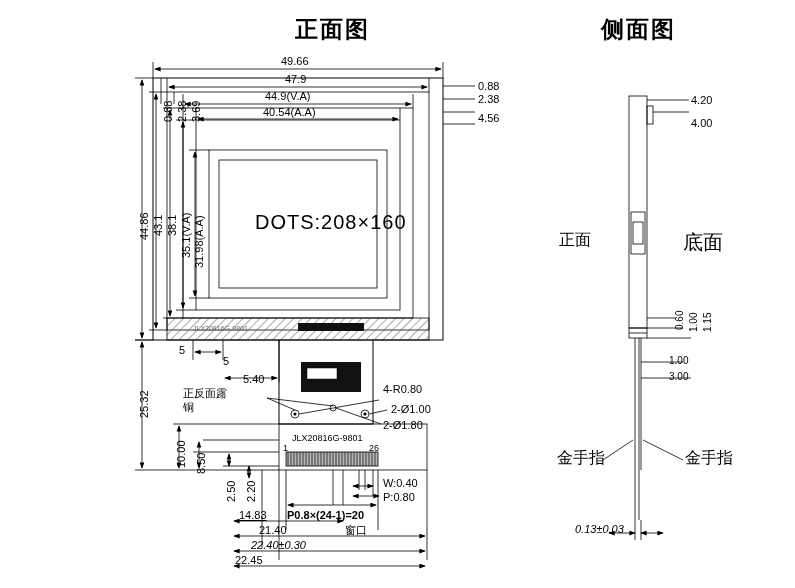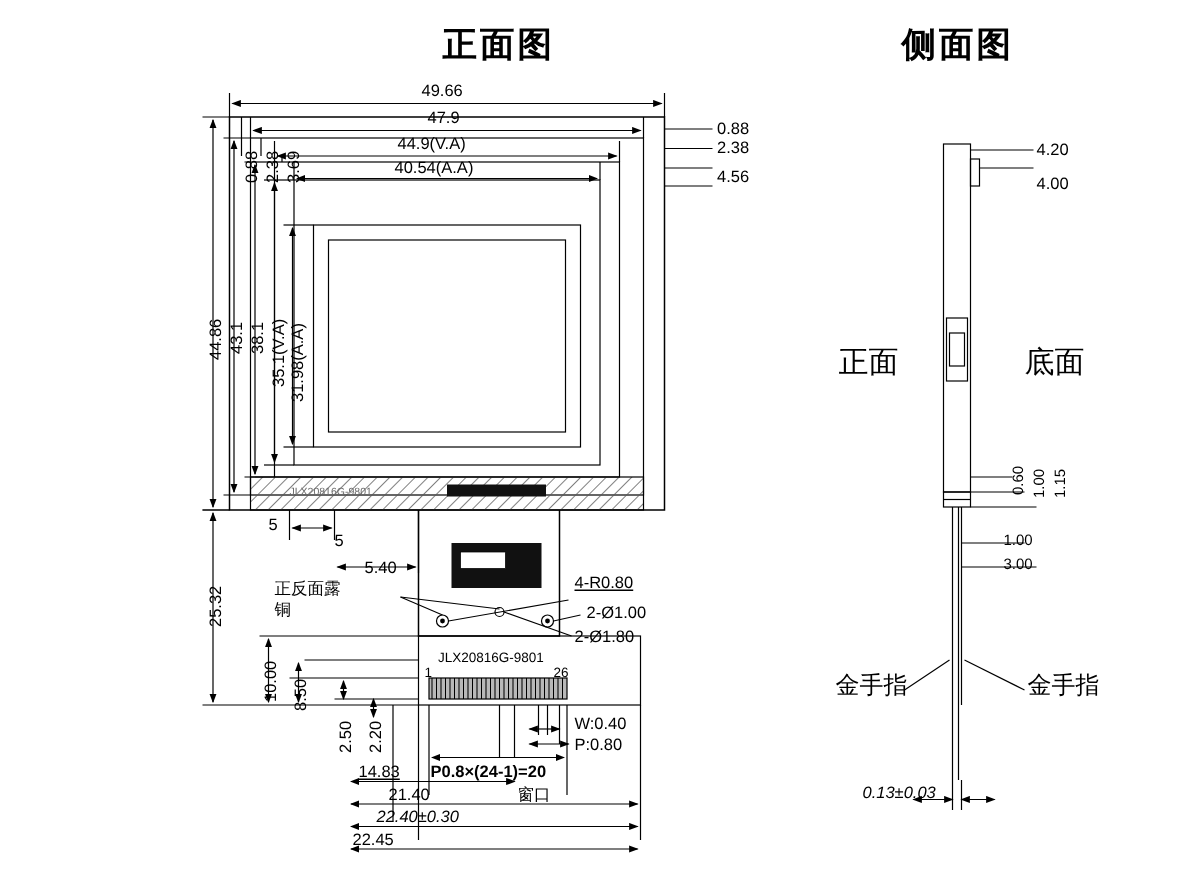--- a/index.html
+++ b/index.html
@@ -234,20 +234,21 @@
     </g>
     <g class="lnt" marker-start="url(#arS)" marker-end="url(#ar)">
       <line x1="566" y1="533" x2="592" y2="533"></line>
       <line x1="598" y1="533" x2="620" y2="533"></line>
     </g>
   </svg>
 
   <div class="t title" style="left:252px;top:18px;">正面图</div>
   <div class="t title" style="left:558px;top:18px;">侧面图</div>
 
+  <div class="t" style="left:212px;top:212px;font-size:20px;letter-spacing:1px;">DOTS:208×160</div>
 
   <div class="t lbl-xs" style="left:249px;top:434px;">JLX20816G-9801</div>
 
   <div class="t" style="left:150px;top:325px;font-size:7px;color:#6a6a6a;">JLX20816G-9801</div>
 
   <div class="t" style="left:266px;top:369px;font-size:6px;color:#fff;">70PIT?</div>
 
   <div class="t lbl-xs" style="left:240px;top:444px;">1</div>
   <div class="t lbl-xs" style="left:326px;top:444px;">26</div>
 
@@ -276,38 +277,38 @@
   <div class="t lbl rot90" style="left:183px;top:502px;">2.50</div>
   <div class="t lbl rot90" style="left:203px;top:502px;">2.20</div>
 
   <div class="t lbl" style="left:136px;top:345px;">5</div>
   <div class="t lbl" style="left:180px;top:356px;">5</div>
   <div class="t lbl" style="left:200px;top:374px;">5.40</div>
 
   <div class="t lbl" style="left:140px;top:388px;">正反面露</div>
   <div class="t lbl" style="left:140px;top:402px;">铜</div>
 
-  <div class="t lbl" style="left:340px;top:384px;text-decoration:underline;">4-R0.80</div>
+  <div class="t lbl" style="left:340px;top:384px;">4-R0.80</div>
   <div class="t lbl" style="left:348px;top:404px;">2-Ø1.00</div>
   <div class="t lbl" style="left:340px;top:420px;">2-Ø1.80</div>
 
   <div class="t lbl" style="left:340px;top:478px;">W:0.40</div>
   <div class="t lbl" style="left:340px;top:492px;">P:0.80</div>
 
   <div class="t lbl" style="left:196px;top:510px;text-decoration:underline;">14.83</div>
   <div class="t lbl" style="left:244px;top:510px;font-weight:bold;">P0.8×(24-1)=20</div>
   <div class="t lbl" style="left:216px;top:525px;">21.40</div>
   <div class="t lbl" style="left:302px;top:525px;">窗口</div>
   <div class="t lbl" style="left:208px;top:540px;font-style:italic;">22.40±0.30</div>
   <div class="t lbl" style="left:192px;top:555px;">22.45</div>
 
   <div class="t lbl" style="left:648px;top:95px;">4.20</div>
   <div class="t lbl" style="left:648px;top:118px;">4.00</div>
 
-  <div class="t" style="left:516px;top:232px;font-size:20px;">正面</div>
+  <div class="t" style="left:516px;top:232px;font-size:16px;">正面</div>
   <div class="t" style="left:640px;top:232px;font-size:20px;">底面</div>
 
   <div class="t lbl-s rot90" style="left:632px;top:330px;">0.60</div>
   <div class="t lbl-s rot90" style="left:646px;top:332px;">1.00</div>
   <div class="t lbl-s rot90" style="left:660px;top:332px;">1.15</div>
   <div class="t lbl-s" style="left:626px;top:356px;">1.00</div>
   <div class="t lbl-s" style="left:626px;top:372px;">3.00</div>
 
   <div class="t" style="left:514px;top:450px;font-size:16px;">金手指</div>
   <div class="t" style="left:642px;top:450px;font-size:16px;">金手指</div>

